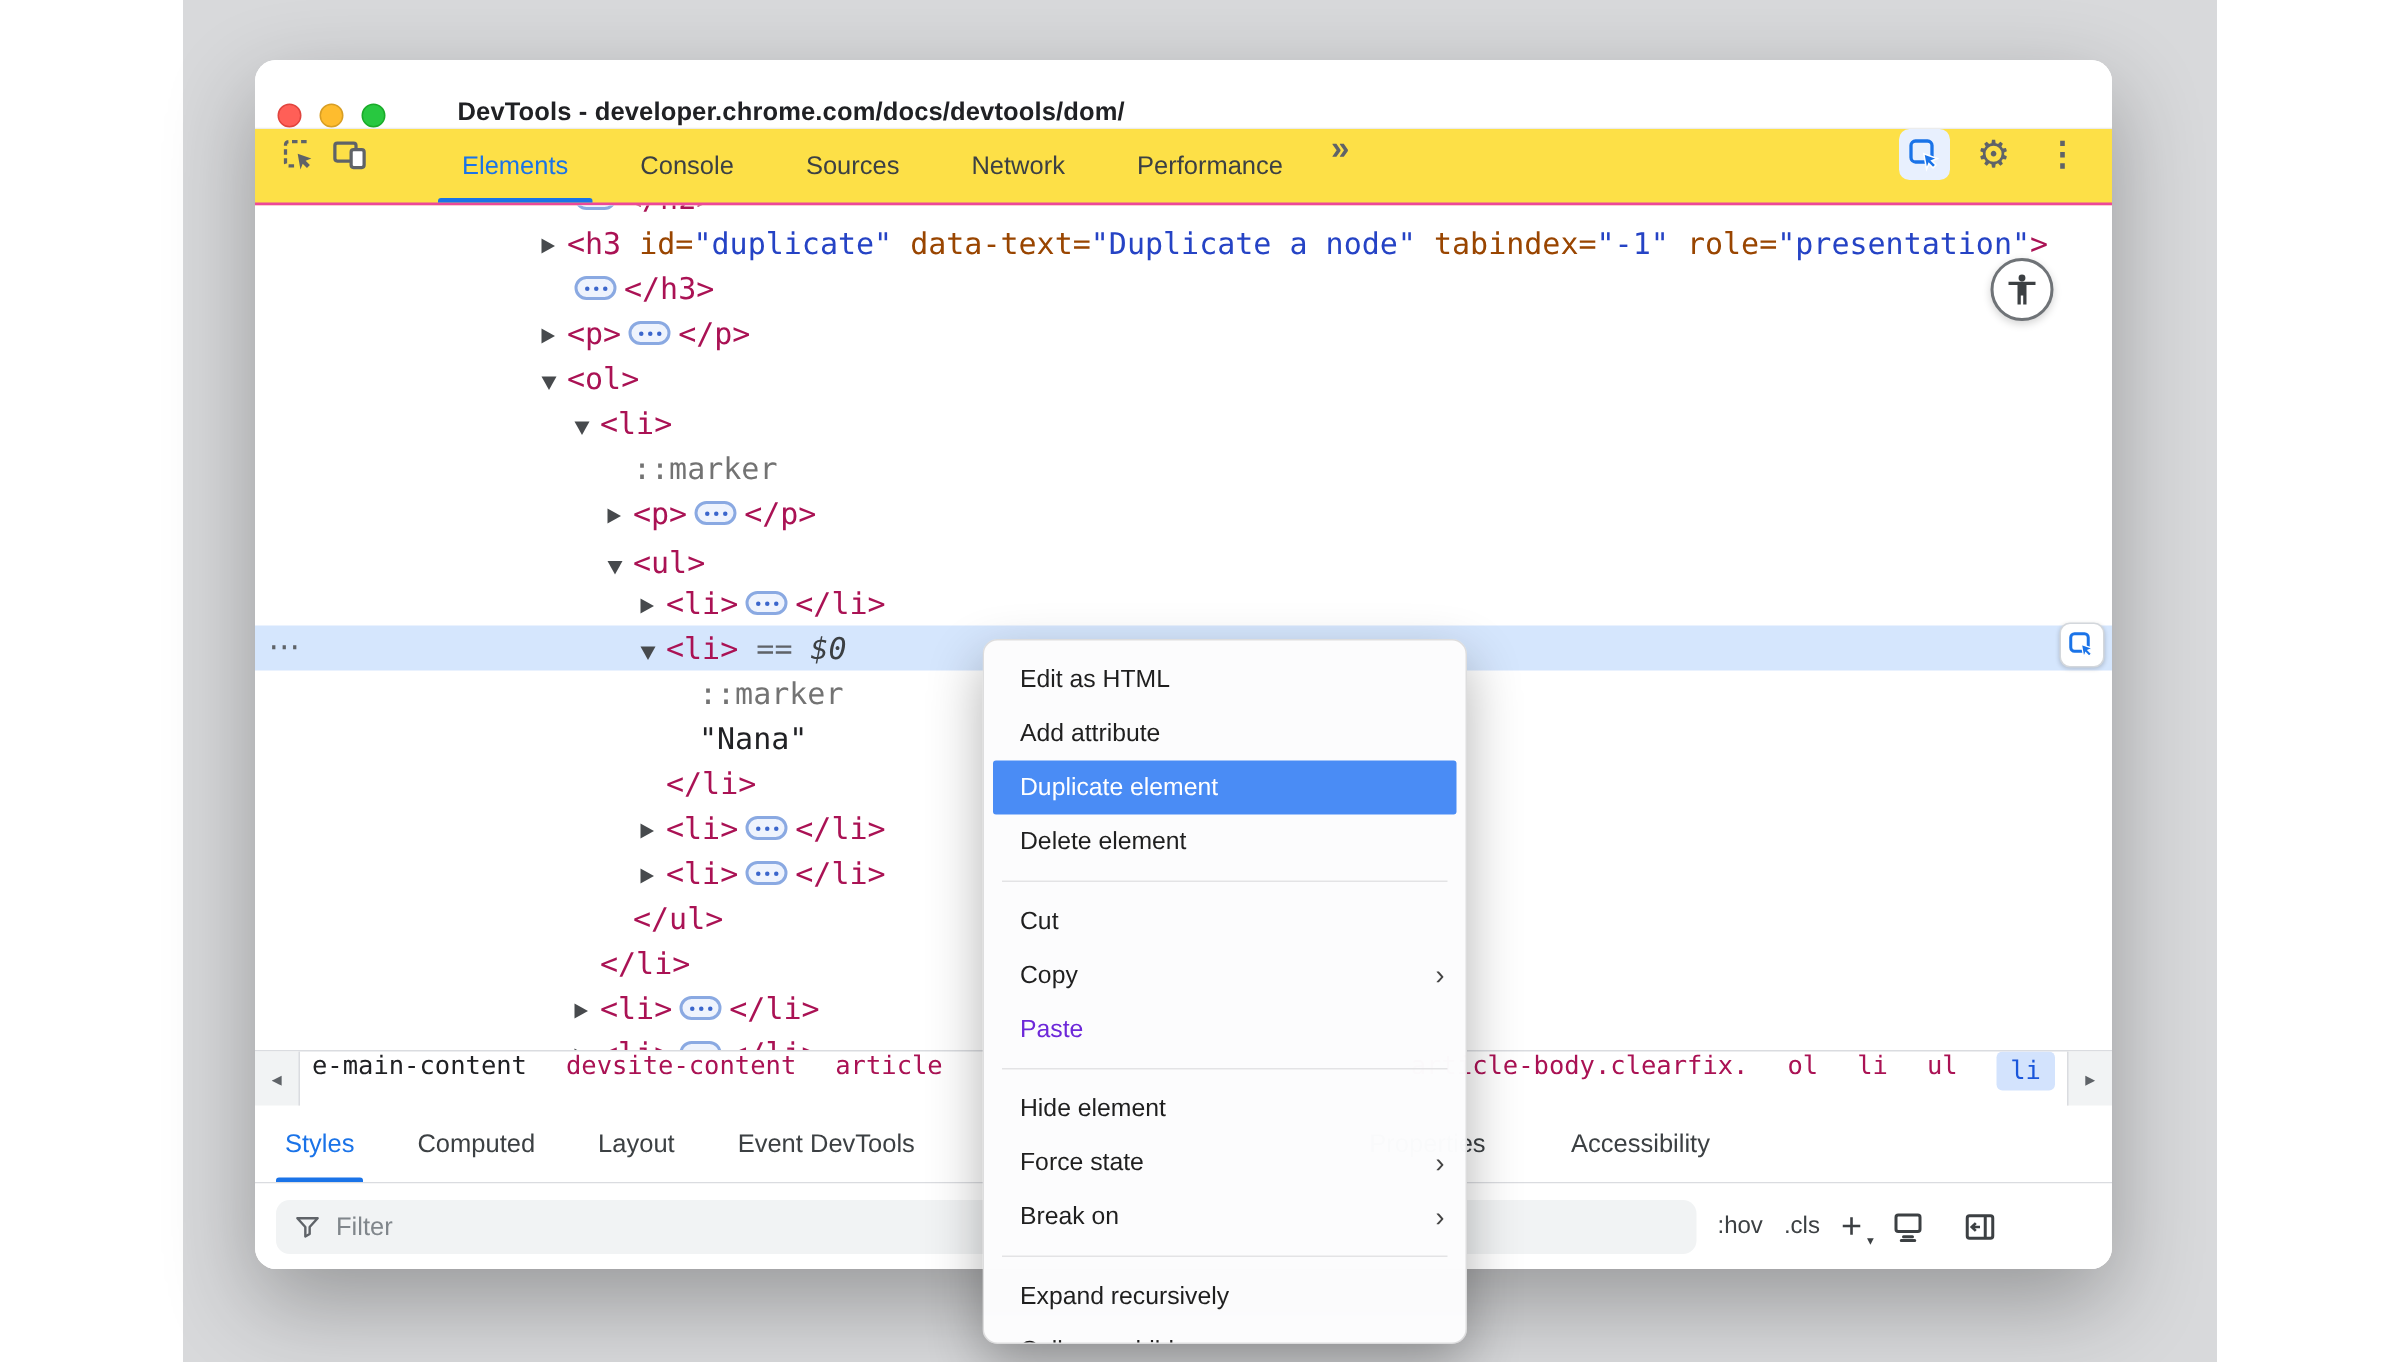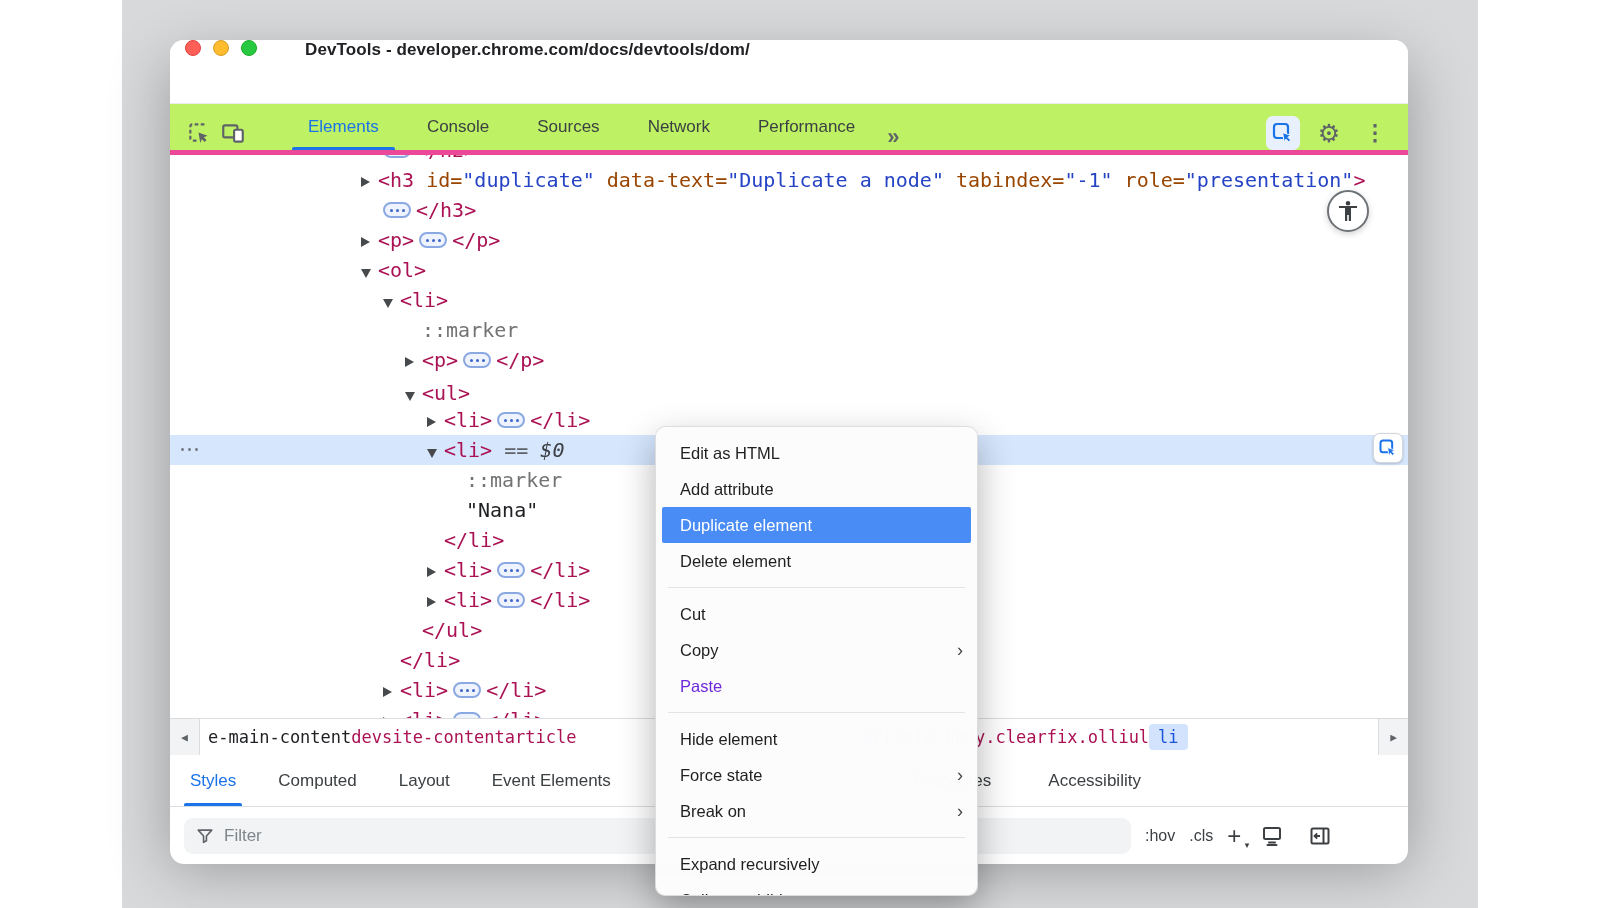--- a/index.html
+++ b/index.html
@@ -2,30 +2,30 @@
 <html><head>
 <meta charset="utf-8">
 <style>
   *{margin:0;padding:0;box-sizing:border-box}
   html,body{width:1600px;height:908px}
   body{position:relative;background:#ffffff;font-family:"Liberation Sans",sans-serif;overflow:hidden}
   .backdrop{position:absolute;left:122px;right:122px;top:0;bottom:0;background:#d8d9db}
 
   
   .window{position:absolute;left:170px;top:40px;width:1238px;height:806px;background:#fff;border-radius:14px;box-shadow:0 22px 60px rgba(0,0,0,.30)}
-  .titlebar{height:64px;border-bottom:1px solid #ececec;display:flex;align-items:flex-start;border-radius:14px 14px 0 0;background:#fff}
+  .titlebar{height:46px;border-bottom:1px solid #ececec;display:flex;align-items:flex-end;border-radius:14px 14px 0 0;background:#fff}
   .lights{display:flex;gap:12px;padding-left:15px}
   .light{width:16px;height:16px;border-radius:50%}
   .light.red{background:#ff5f57;border:1px solid #e0443e}
   .light.yellow{background:#febc2e;border:1px solid #d89e24}
   .light.green{background:#28c840;border:1px solid #1aab29}
   .wtitle{margin-left:48px;font-size:17px;font-weight:700;color:#202124;letter-spacing:.1px}
 
   
-  .toolbar{height:51px;display:flex;align-items:flex-end;border-bottom:5px solid #ec4899;padding:0 12px;background:#bef264}
+  .toolbar{height:51px;display:flex;align-items:flex-start;border-bottom:2px solid #ec4899;padding:0 12px;background:#fde047}
   .tbicon{width:34px;height:34px;display:flex;align-items:center;justify-content:center;border-radius:7px;flex:none}
   .tbicon.bluebg{background:#e8f0fe}
   .glyph{color:#5f6368}
   .tabs{display:flex;height:100%;margin-left:34px}
   .tab{position:relative;display:flex;align-items:center;padding:0 24px;font-size:17px;color:#3c4043;cursor:default}
   .tab.active{color:#1a73e8}
   .tab.active::after{content:"";position:absolute;left:8px;right:8px;bottom:0;height:3px;background:#1a73e8;border-radius:2px 2px 0 0}
   .chev{font-size:22px;color:#5f6368;margin-left:8px;font-weight:700}
   .tb-right{margin-left:auto;display:flex;align-items:center;gap:12px;padding-right:4px}
   .gear{font-size:25px;line-height:1}
@@ -52,21 +52,21 @@
   .pill b{width:3px;height:3px;border-radius:50%;background:#3b66cc}
 
   .a11y-btn{position:absolute;right:39px;top:35px;width:42px;height:42px;border-radius:50%;border:2.5px solid #6f7377;background:#fff;display:flex;align-items:center;justify-content:center;box-shadow:0 2px 6px rgba(0,0,0,.18)}
   .row-adorner{position:absolute;right:5px;top:278px;width:30px;height:30px;border:1px solid #d3d7dc;border-radius:7px;background:#fff;display:flex;align-items:center;justify-content:center;box-shadow:0 1px 3px rgba(0,0,0,.18);z-index:5}
 
   
   .crumbbar{height:37px;border-top:1px solid #dadce0;display:flex;align-items:stretch;font-family:"DejaVu Sans Mono",monospace;font-size:17px;background:#fff}
   .crumb-scroll{width:30px;background:#f1f3f4;display:flex;align-items:center;justify-content:center;color:#5f6368;font-size:11px;flex:none}
   .crumb-scroll.left{border-right:1px solid #dadce0}
   .crumb-scroll.right{border-left:1px solid #dadce0}
-  .crumbs{display:flex;align-items:center;padding-left:8px;overflow:hidden;flex:1}
+  .crumbs{display:flex;align-items:flex-start;gap:26px;padding-left:8px;overflow:hidden;flex:1}
   .crumb{color:#aa1254;flex:none}
   .crumb.muted{color:#202124}
   .crumb.selected{color:#1a56db;background:#d3e3fd;padding:3px 9px;border-radius:4px}
   .crumb[data-crumb="article-body"]{margin-left:286px}
 
   
   .btabs{height:52px;border-bottom:1px solid #dadce0;display:flex;align-items:stretch;padding-left:20px;gap:42px;font-size:17px;color:#3c4043;background:#fff}
   .btab{position:relative;display:flex;align-items:center;flex:none}
   .btab.active{color:#1a73e8}
   .btab.active::after{content:"";position:absolute;left:-6px;right:-6px;bottom:0;height:3px;background:#1a73e8;border-radius:2px 2px 0 0}
@@ -191,21 +191,21 @@
         <span class="crumb" data-crumb="ul">ul</span>
         <span class="crumb selected" data-crumb="li-2">li</span>
       </div>
     <span class="crumb-scroll right">▶</span>
   </div>
 
   <div class="btabs" id="btabs">
       <div class="btab active" data-tab="styles">Styles</div>
       <div class="btab" data-tab="computed">Computed</div>
       <div class="btab" data-tab="layout">Layout</div>
-      <div class="btab" data-tab="event-listeners">Event Elements</div>
+      <div class="btab" data-tab="event-listeners">Event DevTools</div>
       <div class="btab" data-tab="properties">Properties</div>
       <div class="btab" data-tab="accessibility">Accessibility</div>
     </div>
 
   <div class="filterbar">
     <div class="filter-input">
       <svg width="18" height="18" viewBox="0 0 20 20">
           <path d="M2.5 3.5h15L11.6 10v5.2l-3.2 1.8V10z" fill="none" stroke="#5f6368" stroke-width="1.8" stroke-linejoin="round"></path>
         </svg>
       <span class="filter-ph">Filter</span>

